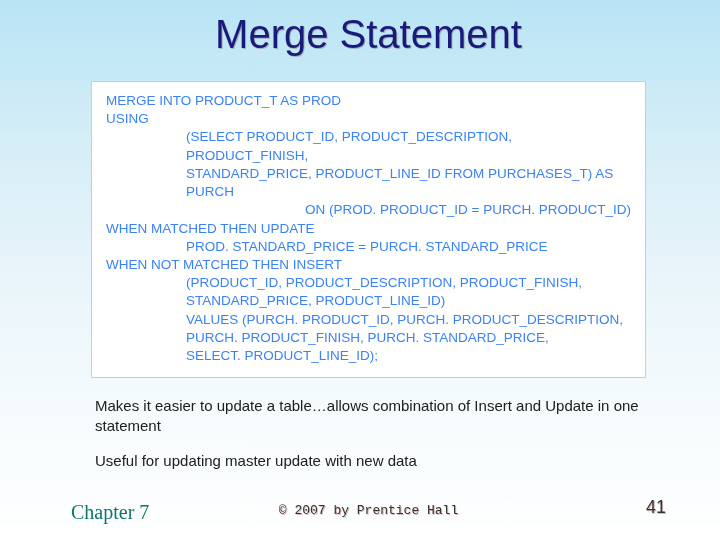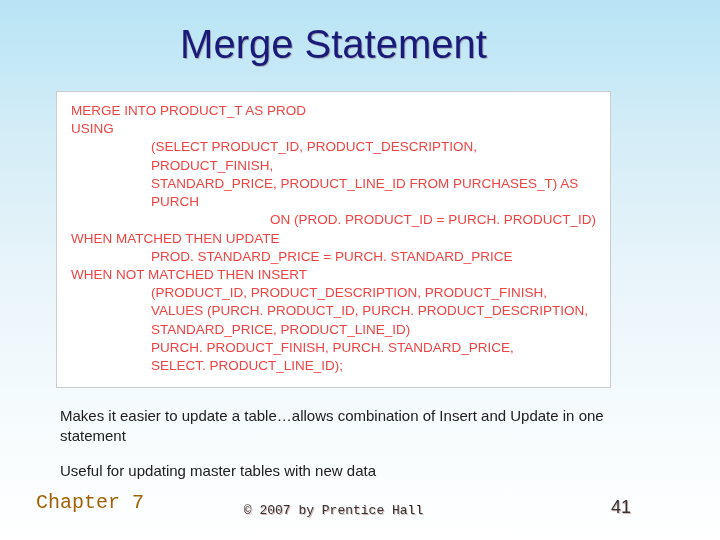--- a/index.html
+++ b/index.html
@@ -6,58 +6,59 @@
   html, body { width: 720px; height: 540px; overflow: hidden; }
   body {
     font-family: Verdana, Geneva, sans-serif;
     background: linear-gradient(to bottom, #b8e4f5 0%, #d4edf7 25%, #e8f4fa 50%, #f5fbfd 75%, #ffffff 100%);
     position: relative;
   }
   .slide {
     width: 667px;
     height: 540px;
     position: relative;
-    padding: 22px 50px 0 50px;
+    padding: 12px 50px 0 50px;
+    margin-left: 35px;
   }
   .title {
     font-size: 40px;
     color: #1a1a7a;
     text-align: center;
     font-weight: normal;
     margin-bottom: 24px;
     text-shadow: 1px 1px 0 rgba(80,0,0,0.25);
     font-family: Verdana, Geneva, sans-serif;
   }
   .code-box {
     background: #ffffff;
     border: 1px solid #cccccc;
     padding: 10px 14px 12px 14px;
     margin: 0 6px 18px 6px;
     font-family: Arial, sans-serif;
     font-size: 13.5px;
-    color: #ef4444;
+    color: #3b82f6;
     line-height: 1.35;
   }
   .code-box .l0 { padding-left: 0; }
   .code-box .l1 { padding-left: 80px; }
   .code-box .l2 { padding-left: 110px; text-align: right; }
   .caption {
     font-family: Verdana, Geneva, sans-serif;
     font-size: 15px;
     color: #202020;
     margin: 0 10px 16px 10px;
     line-height: 1.3;
   }
   .footer-left {
     position: absolute;
     left: 36px;
-    bottom: 26px;
-    font-family: Liberation Mono, monospace;
+    bottom: 16px;
+    font-family: Liberation Serif, serif;
     font-size: 20px;
-    color: #a16207;
+    color: #0f766e;
   }
   .footer-center {
     position: absolute;
     left: 50%;
     transform: translateX(-50%);
     bottom: 22px;
     font-family: Liberation Mono, monospace;
     font-size: 13px;
     color: #333;
     text-shadow: 1px 1px 0 #d8b8b8;
@@ -82,26 +83,26 @@
   <div class="code-box">
     <div class="l0">MERGE INTO PRODUCT_T AS PROD</div>
     <div class="l0">USING</div>
     <div class="l1">(SELECT PRODUCT_ID, PRODUCT_DESCRIPTION, PRODUCT_FINISH,</div>
     <div class="l1">STANDARD_PRICE, PRODUCT_LINE_ID FROM PURCHASES_T) AS PURCH</div>
     <div class="l2">ON (PROD. PRODUCT_ID = PURCH. PRODUCT_ID)</div>
     <div class="l0">WHEN MATCHED THEN UPDATE</div>
     <div class="l1">PROD. STANDARD_PRICE = PURCH. STANDARD_PRICE</div>
     <div class="l0">WHEN NOT MATCHED THEN INSERT</div>
     <div class="l1">(PRODUCT_ID, PRODUCT_DESCRIPTION, PRODUCT_FINISH,</div>
+    <div class="l1">STANDARD_PRICE, PRODUCT_LINE_ID)</div>
     <div class="l1">VALUES (PURCH. PRODUCT_ID, PURCH. PRODUCT_DESCRIPTION,</div>
-    <div class="l1">STANDARD_PRICE, PRODUCT_LINE_ID)</div>
     <div class="l1">PURCH. PRODUCT_FINISH, PURCH. STANDARD_PRICE,</div>
     <div class="l1">SELECT. PRODUCT_LINE_ID);</div>
   </div>
 
   <p class="caption">Makes it easier to update a table…allows combination of Insert and Update in one statement</p>
-  <p class="caption">Useful for updating master tables with new data</p>
+  <p class="caption">Useful for updating master update with new data</p>
 
   <div class="footer-left">Chapter 7</div>
   <div class="footer-center">© 2007 by Prentice Hall</div>
   <div class="footer-right">41</div>
 
 </div>
 
 </body></html>

